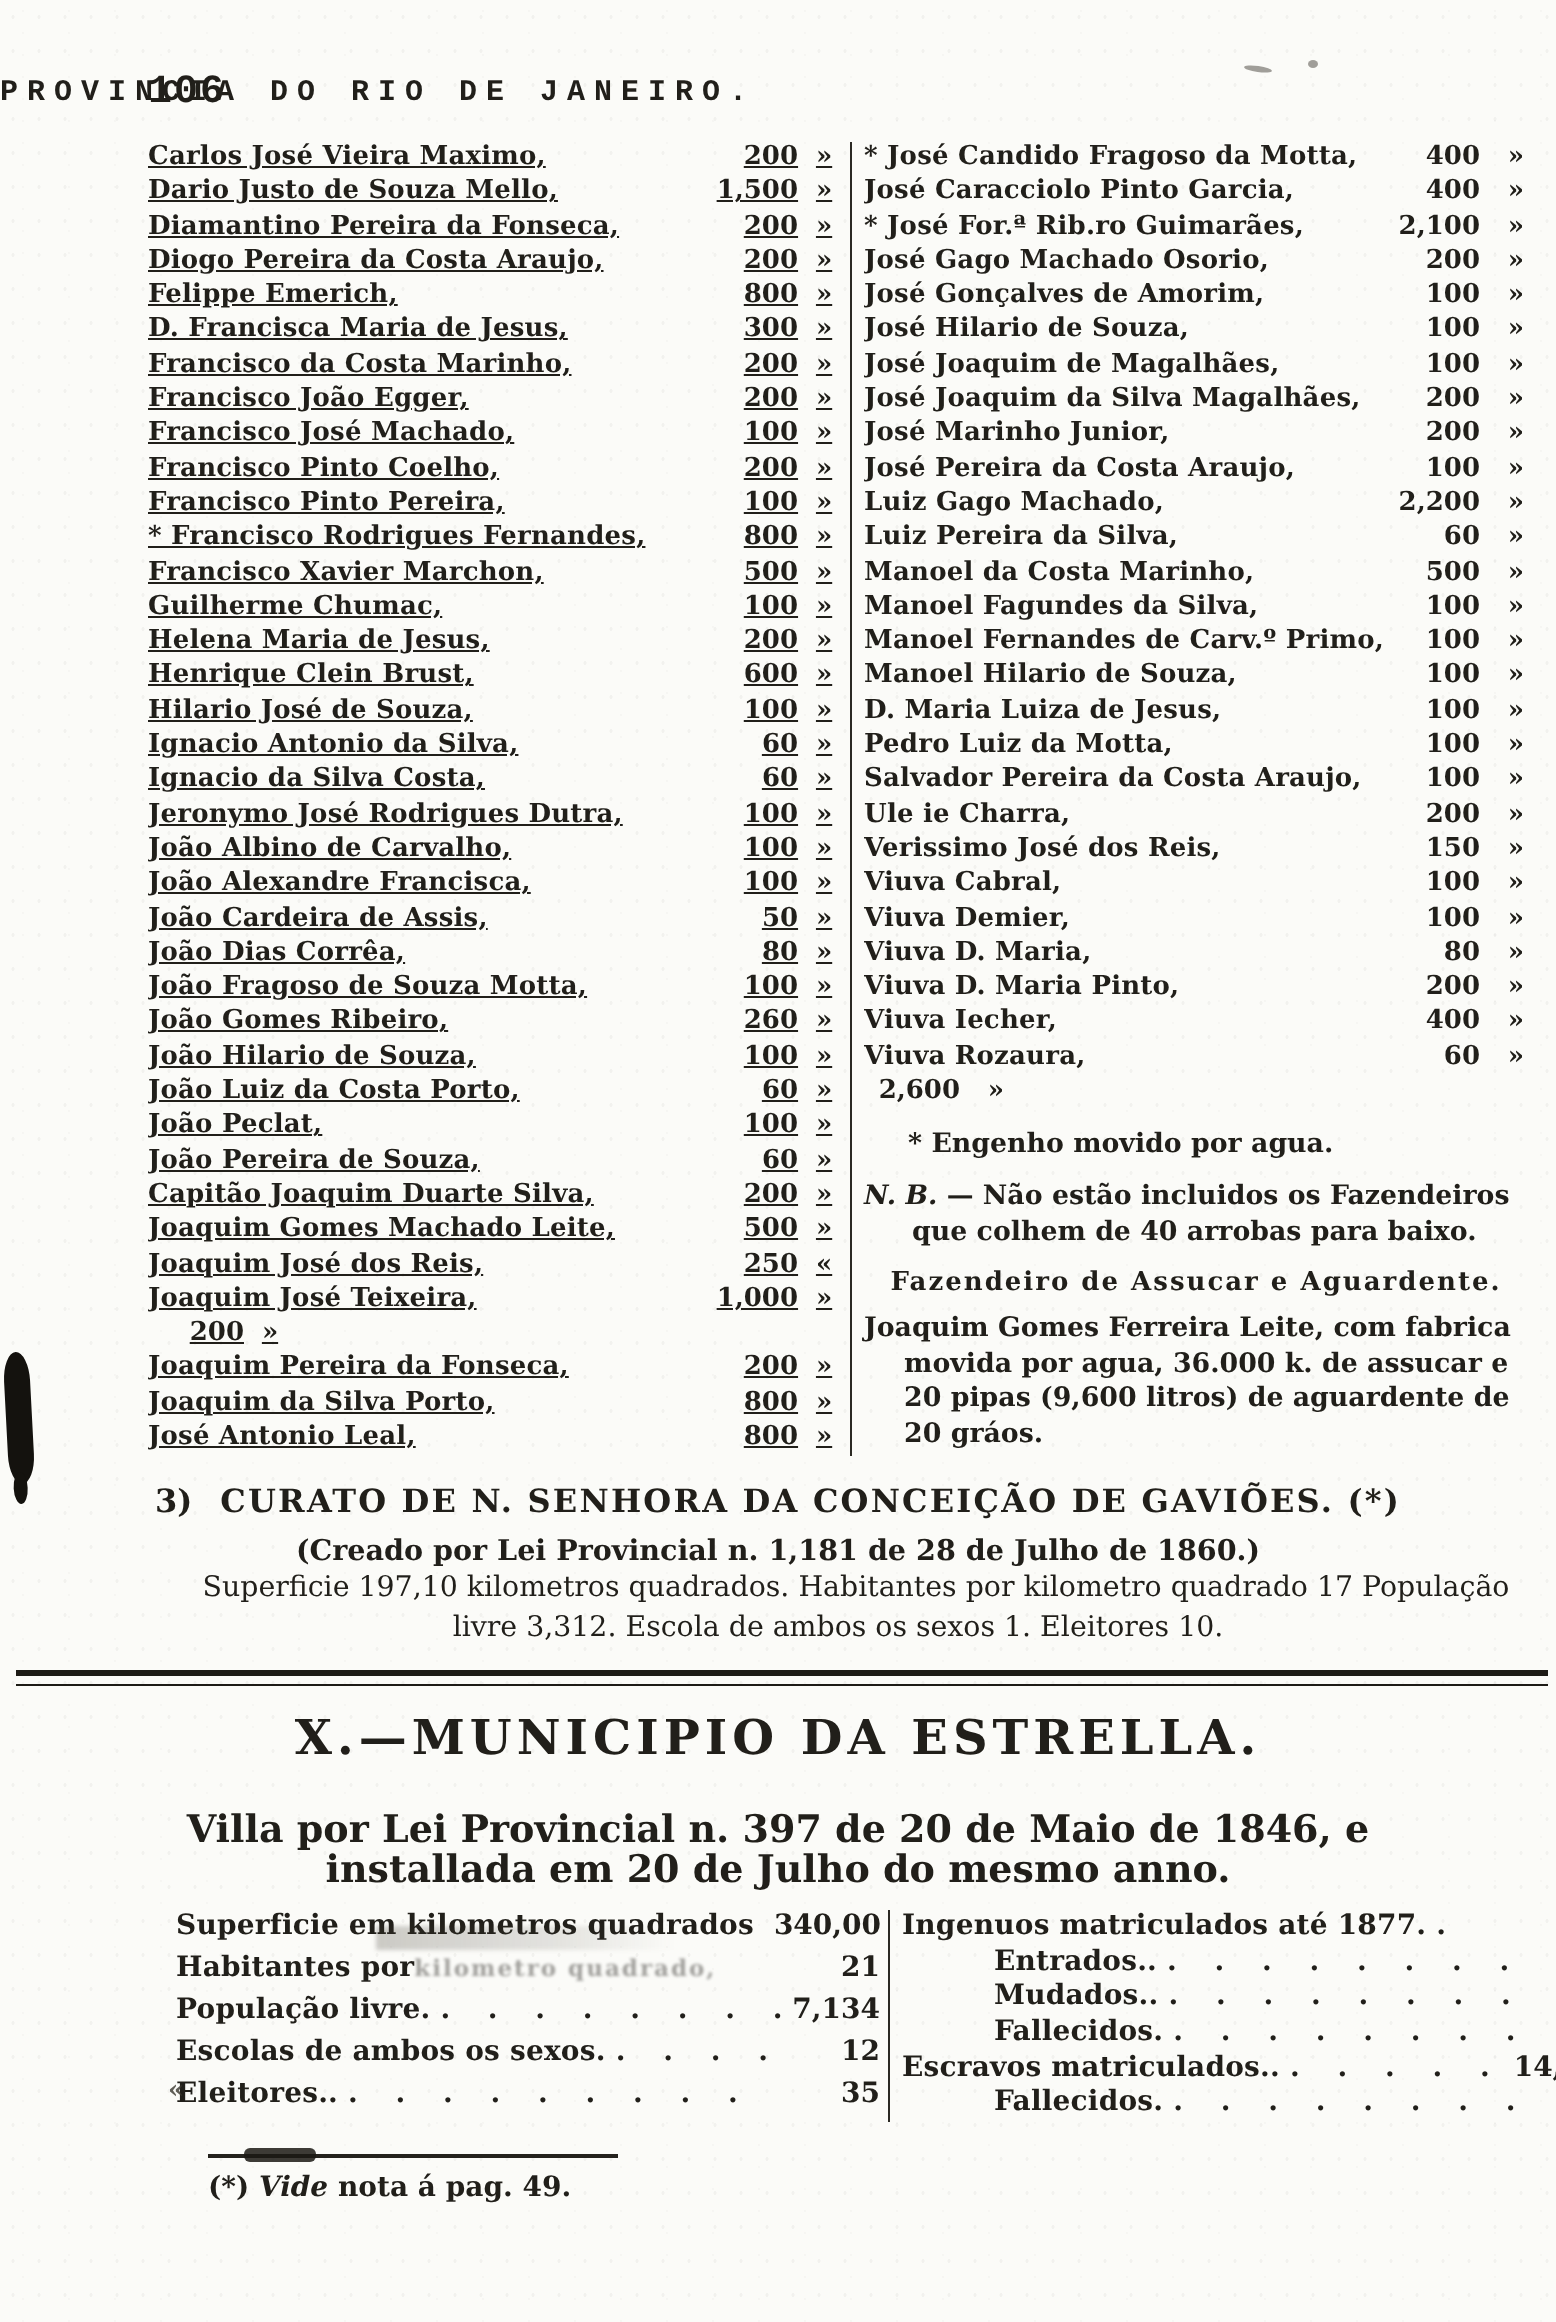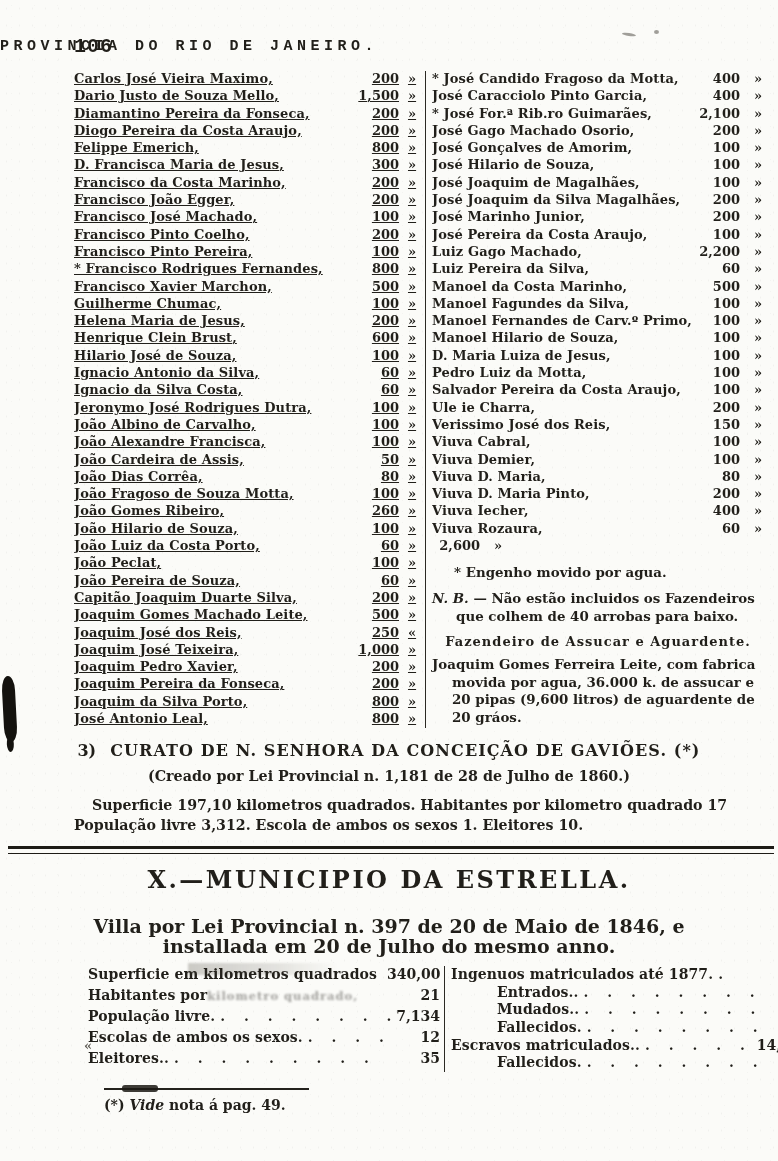--- a/index.html
+++ b/index.html
@@ -24,21 +24,21 @@
   
   .engenho{margin:9px 0 0 22px;font-size:13.4px;font-weight:bold;}
   .nb{margin:10px 0 0 0;font-size:13.4px;font-weight:bold;line-height:17.5px;padding-left:24px;text-indent:-24px;}
   .nb-label{font-style:italic;}
   .faz-h{margin:9px 0 0 0;text-align:center;font-size:13px;font-weight:bold;letter-spacing:1px;}
   .faz{margin:7px 0 0 0;font-size:13.4px;font-weight:bold;line-height:17.5px;padding-left:20px;text-indent:-20px;}
   
   .curato-title{margin-top:13px;text-align:center;font-size:16px;font-weight:bold;letter-spacing:1.1px;}
   .curato-num{margin-right:14px;letter-spacing:0;}
   .curato-sub{margin-top:8px;text-align:center;font-size:14.3px;font-weight:bold;}
-  .curato-stats{margin:11px 14px 0 74px;font-size:14.2px;font-weight:bold;line-height:20px;text-indent:18px;}
+  .curato-stats{margin:0 14px 0 74px;font-size:14.2px;font-weight:normal;line-height:20px;text-indent:18px;text-align:center;}
   
   .double-rule{margin:11px 4px 0 8px;height:4px;border-top:3px solid #1d1b16;border-bottom:1.4px solid #1d1b16;}
   
   .mun-title{margin-top:11px;text-align:center;font-size:24px;font-weight:bold;letter-spacing:2.5px;}
   .mun-sub{width:620px;margin:22px auto 0;text-align:center;font-size:19px;font-weight:bold;line-height:20px;}
   
   .stats{display:flex;margin:10px 16px 0 88px;}
   .stats-left{width:352px;border-right:1.6px solid #2b2923;padding-right:4px;}
   .stats-right{flex:1;padding-left:6px;}
   .srow{display:flex;align-items:baseline;font-size:14px;font-weight:bold;white-space:nowrap;overflow:hidden;}
@@ -240,21 +240,20 @@
           <span class="nm">Joaquim José dos Reis,</span>
           <span class="val">250</span>
           <span class="mk">«</span>
         </div>
           <div class="row">
           <span class="nm">Joaquim José Teixeira,</span>
           <span class="val">1,000</span>
           <span class="mk">»</span>
         </div>
           <div class="row">
-          <span class="nm">Joaquim Pedro Xavier,</span>
           <span class="val">200</span>
           <span class="mk">»</span>
         </div>
           <div class="row">
           <span class="nm">Joaquim Pereira da Fonseca,</span>
           <span class="val">200</span>
           <span class="mk">»</span>
         </div>
           <div class="row">
           <span class="nm">Joaquim da Silva Porto,</span>

